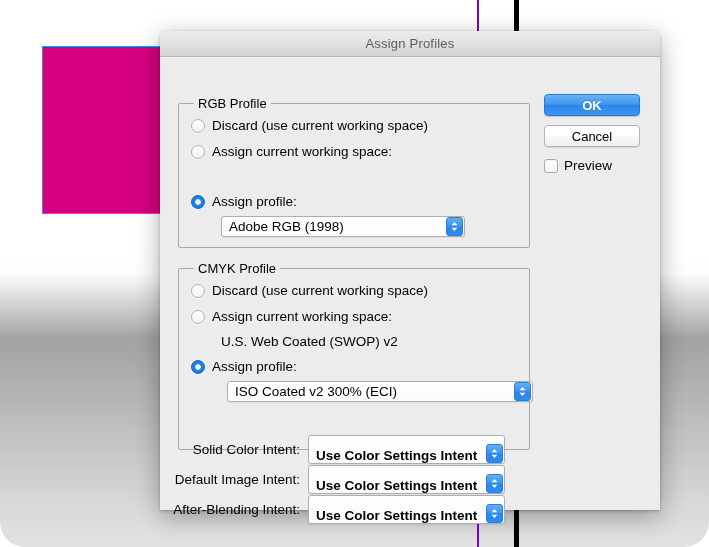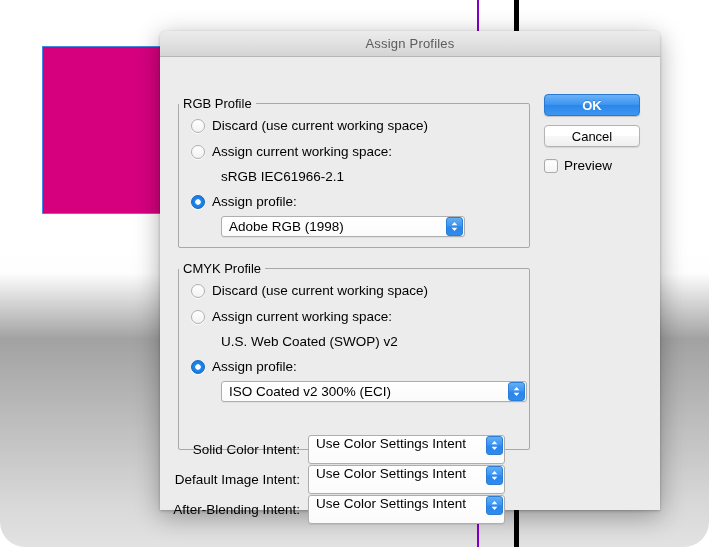--- a/index.html
+++ b/index.html
@@ -89,21 +89,21 @@
     border: 1px solid #a9a9a9;
     border-radius: 2px;
     box-sizing: border-box;
   }
   .group-rgb  { left: 18px; top: 46px;  width: 352px; height: 145px; }
   .group-cmyk { left: 18px; top: 211px; width: 352px; height: 182px; }
 
   .group-legend {
     position: absolute;
     top: -8px;
-    left: 0;
+    left: 15px;
     background: #ececec;
     padding: 0 4px;
     font-size: 13px;
     color: #000;
   }
 
   
   .radio-row {
     position: absolute;
     display: flex;
@@ -196,22 +196,23 @@
   }
   .intent-combo {
     position: relative;
     width: 197px;
     height: 29px;
     background: linear-gradient(to bottom, #ffffff, #fbfbfb);
     border: 1px solid #aeaeae;
     border-radius: 3px;
     box-sizing: border-box;
     display: flex;
-    align-items: flex-start;
+    align-items: flex-end;
     box-shadow: 0 1px 1px rgba(0,0,0,0.06);
+    font-weight: bold;
   }
 
   
   .btn {
     position: absolute;
     left: 384px;
     width: 96px;
     height: 22px;
     border-radius: 4px;
     box-sizing: border-box;
@@ -281,21 +282,20 @@
         <div class="radio-row" style="top:14px;">
           <span class="radio"></span>
           <span class="radio-label">Discard (use current working space)</span>
         </div>
 
         <div class="radio-row" style="top:40px;">
           <span class="radio"></span>
           <span class="radio-label">Assign current working space:</span>
         </div>
 
-        <div class="static-value" style="top:65px;">sRGB IEC61966-2.1</div>
 
         <div class="radio-row" style="top:90px;">
           <span class="radio checked"></span>
           <span class="radio-label">Assign profile:</span>
         </div>
 
         <div class="combo" style="left:42px; top:112px; width:244px;gap:47px;">
           <span class="combo-text">Adobe RGB (1998)</span>
           <span class="stepper">
             <svg width="9" height="13" viewBox="0 0 9 13" aria-hidden="true">
@@ -319,21 +319,21 @@
           <span class="radio-label">Assign current working space:</span>
         </div>
 
         <div class="static-value" style="top:65px;">U.S. Web Coated (SWOP) v2</div>
 
         <div class="radio-row" style="top:90px;">
           <span class="radio checked"></span>
           <span class="radio-label">Assign profile:</span>
         </div>
 
-        <div class="combo" style="left:42px; top:112px; width:306px;gap:46px;">
+        <div class="combo" style="left:48px; top:112px; width:306px;gap:46px;">
           <span class="combo-text">ISO Coated v2 300% (ECI)</span>
           <span class="stepper">
             <svg width="9" height="13" viewBox="0 0 9 13" aria-hidden="true">
               <polygon points="4.5,2 7.4,5.2 1.6,5.2" fill="#ffffff"></polygon>
               <polygon points="4.5,11 7.4,7.8 1.6,7.8" fill="#ffffff"></polygon>
             </svg>
           </span>
         </div>
       </div>
 

